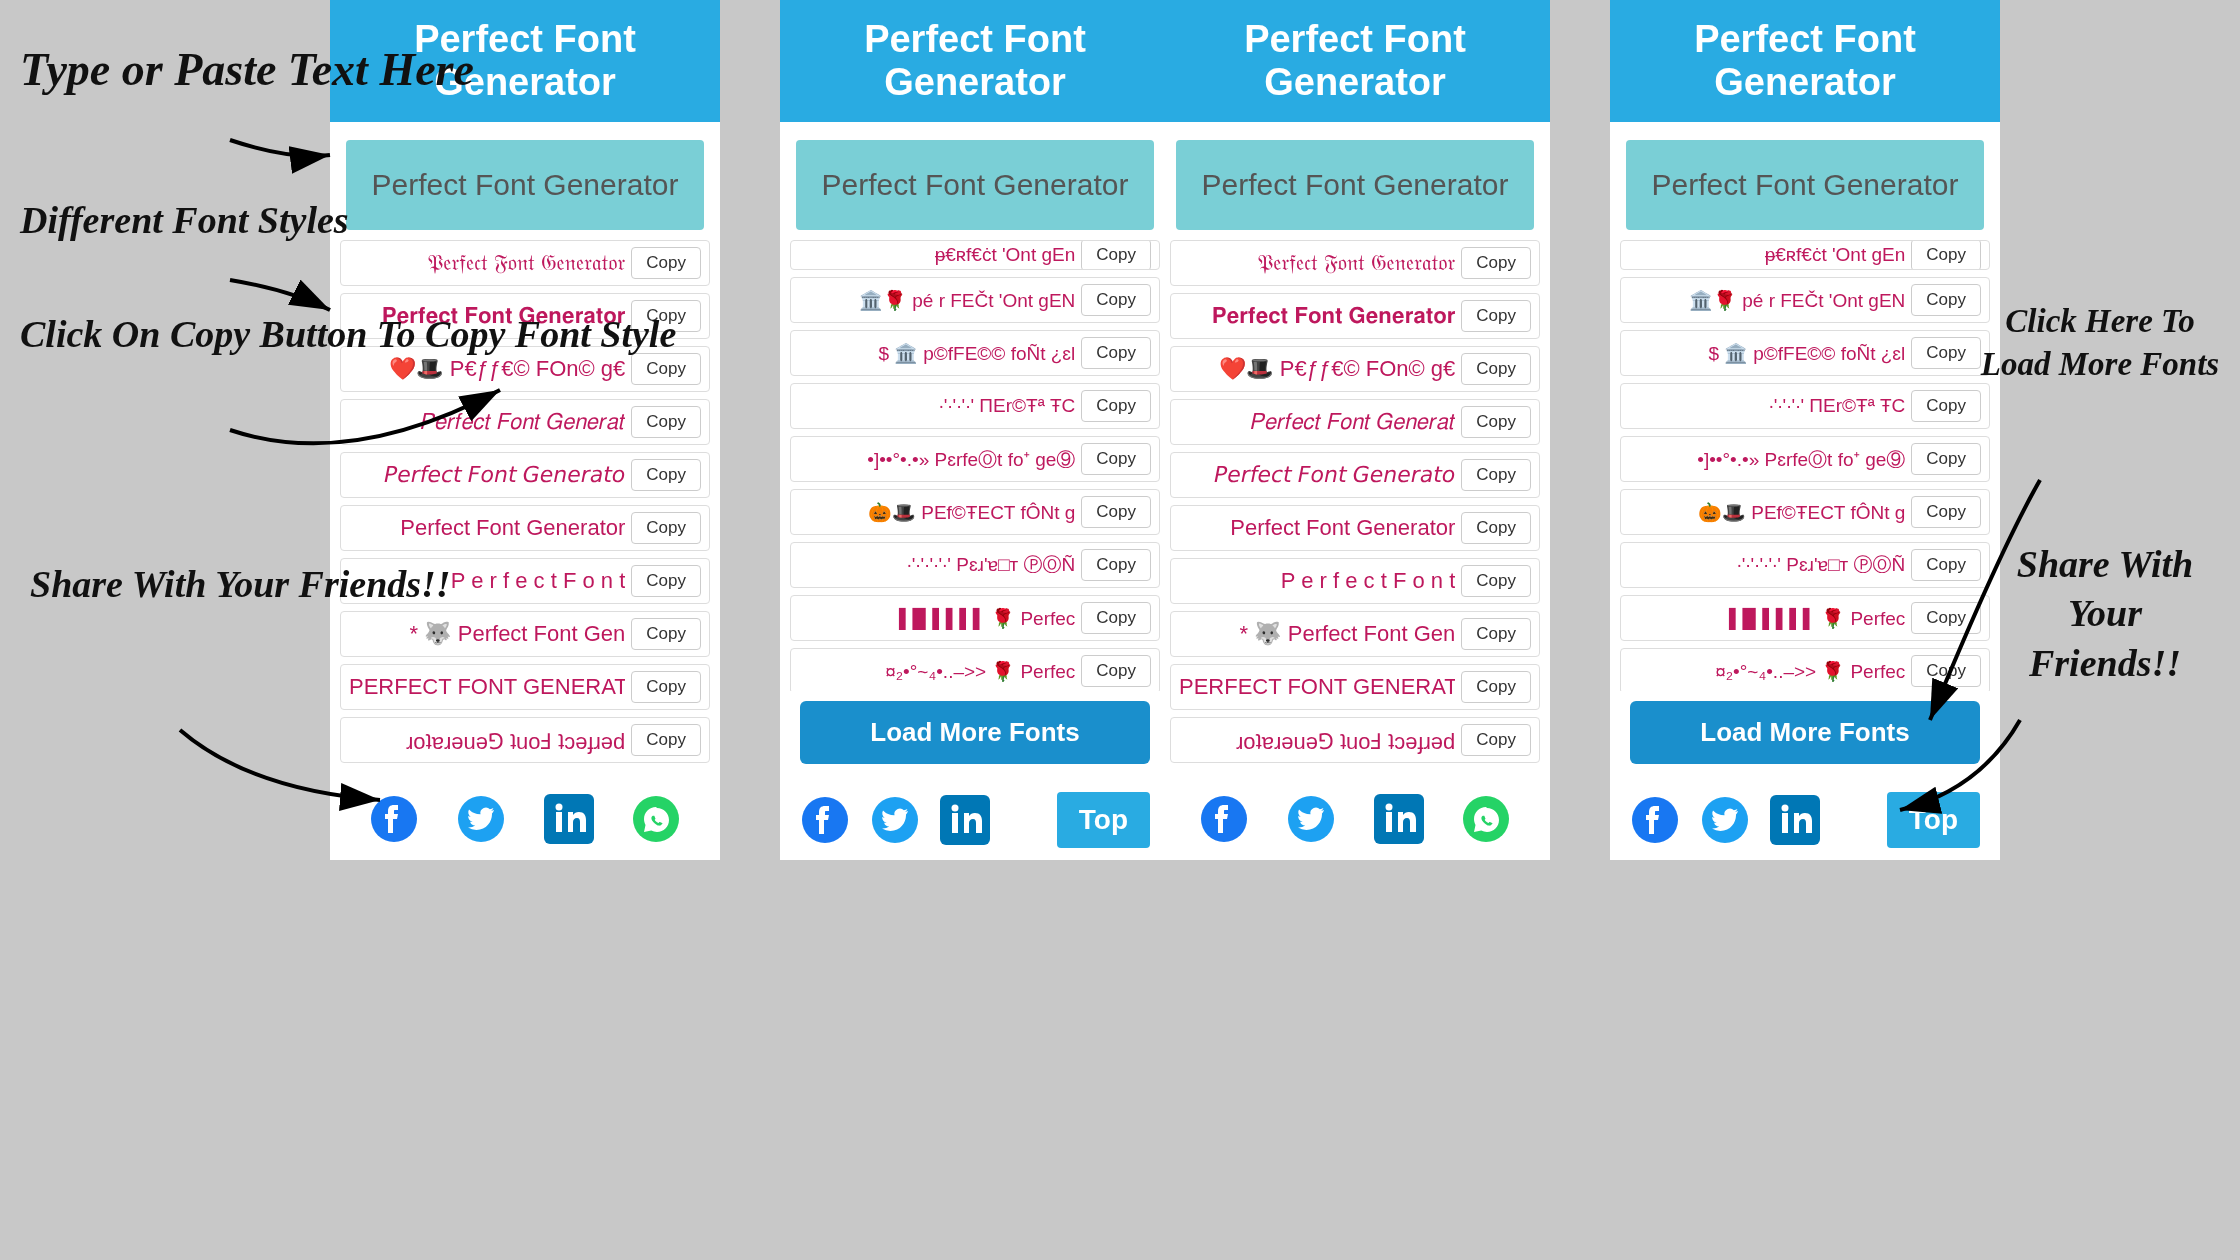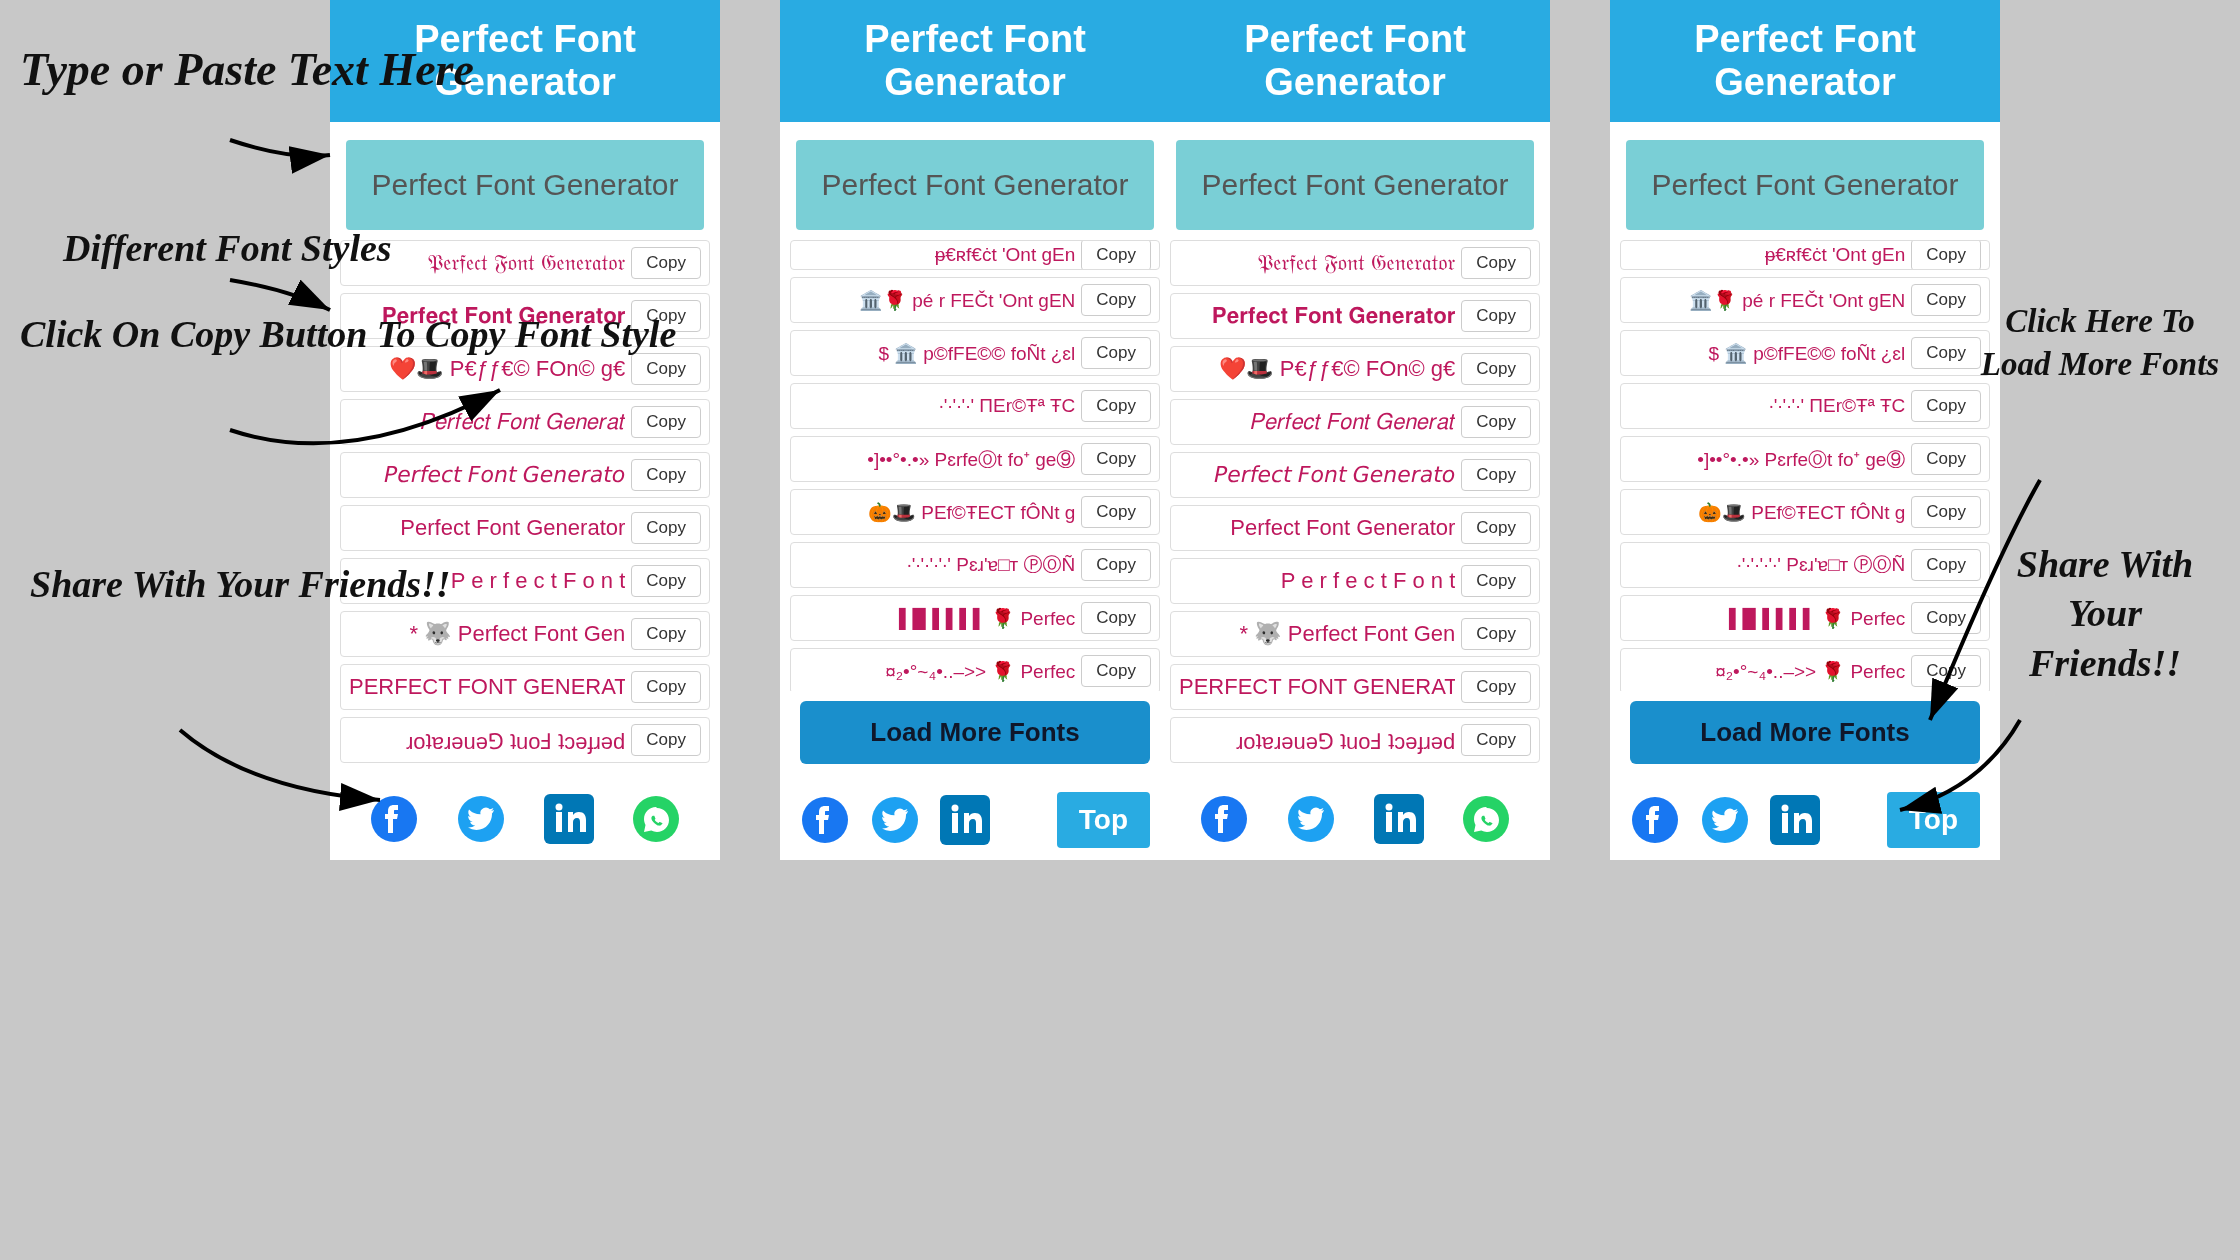--- a/index.html
+++ b/index.html
@@ -113,21 +113,21 @@
     
     #panel2 {
       left: 780px;
       top: 0;
       width: 390px;
       height: 860px;
     }
 
     .load-more-btn {
       background: #1a8fcc;
-      color: #0f172a;
+      color: #ffffff;
       border: none;
       border-radius: 6px;
       padding: 16px 30px;
       font-size: 26px;
       font-weight: bold;
       cursor: pointer;
       margin: 10px auto;
       display: block;
       width: calc(100% - 20px);
     }
@@ -418,21 +418,21 @@
         <rect x="12" y="18" width="6" height="20" fill="white"></rect>
         <circle cx="15" cy="13" r="3.5" fill="white"></circle>
         <path d="M24 18h5v3a7 7 0 016-3c5 0 7 3.5 7 8v12h-6V28c0-2-.5-4-3-4s-4 2-4 4v10h-5V18z" fill="white"></path>
       </svg>
     <button class="top-btn" style="margin-left:auto;">Top</button>
   </div>
 </div>
 
 <div class="annotation ann-type-paste" style="top:40px;left:20px;font-size:46px;">Type or Paste Text
 Here</div>
-<div class="annotation" style="top:224px;left:20px;font-size:38px;text-align:left;margin-left:43px;">Different Font
+<div class="annotation" style="top:196px;left:20px;font-size:38px;text-align:left;">Different Font
 Styles</div>
 <div class="annotation" style="top:310px;left:20px;font-size:38px;text-align:left;">Click On Copy
 Button To Copy
 Font Style</div>
 <div class="annotation" style="top:560px;left:30px;font-size:38px;text-align:left;">Share With
 Your
 Friends!!</div>
 <div class="annotation" style="top:300px;right:20px;font-size:33px;text-align:center;width:240px;">Click Here To
 Load More
 Fonts</div>

